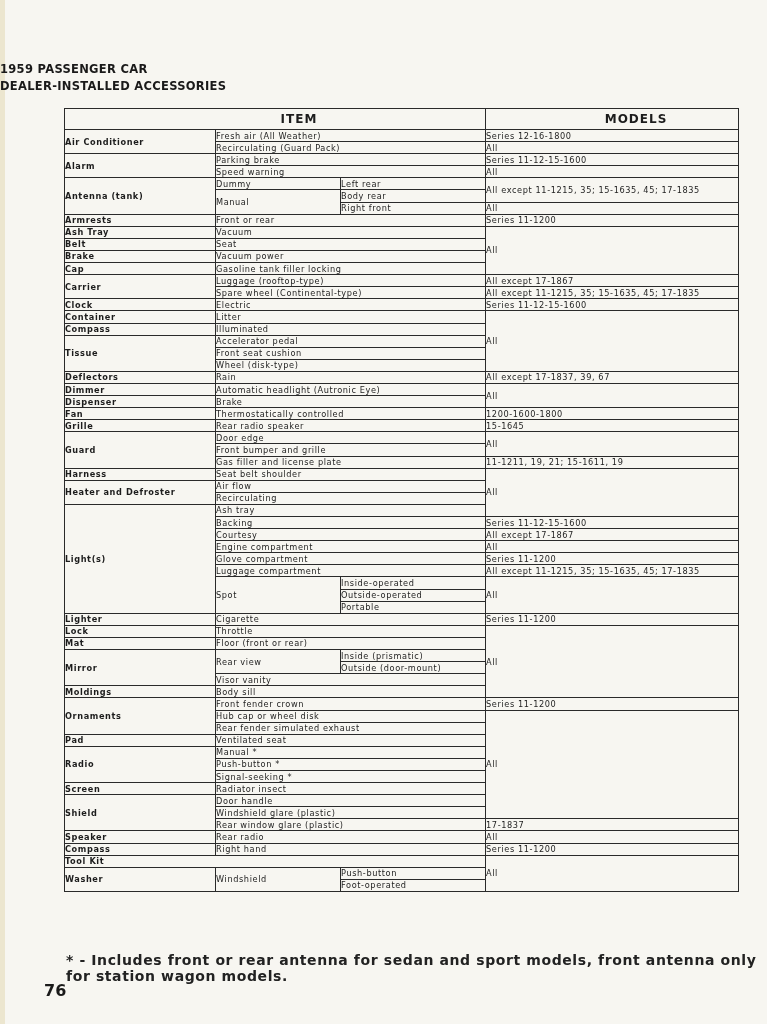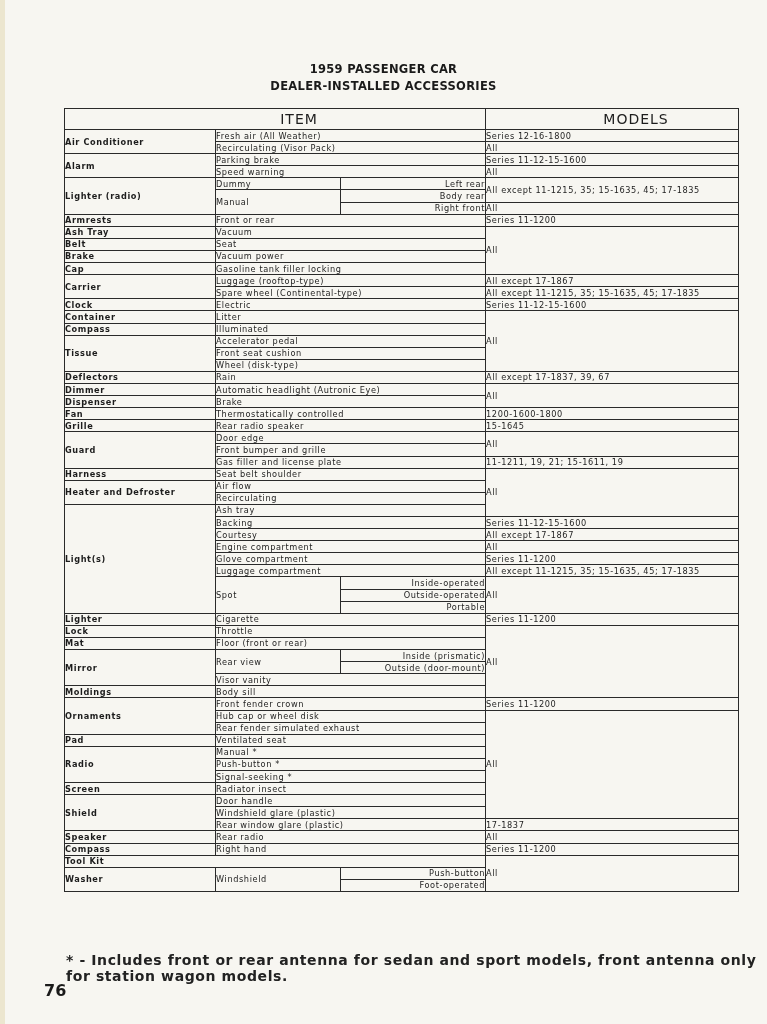--- a/index.html
+++ b/index.html
@@ -5,38 +5,38 @@
   html, body { margin:0; padding:0; }
   body {
     width:767px; height:1024px; overflow:hidden;
     background:#f7f6f1;
     font-family:"DejaVu Sans", "Liberation Sans", sans-serif;
     color:#1d1d1d;
     position:relative;
   }
   .spine { position:absolute; left:0; top:0; width:5px; height:1024px; background:#ece6cf; }
   .title {
-    position:absolute; left:0; width:767px; text-align:center;
+    position:absolute; left:0; width:767px; text-align:left;
     font-weight:bold; font-size:11.5px; letter-spacing:0.3px; color:#1a1a1a;
   }
   .t1 { top:62px; }
   .t2 { top:79px; }
   table.acc {
     position:absolute; left:64px; top:108px; width:674px;
     border-collapse:collapse; table-layout:fixed;
     font-size:8.2px; letter-spacing:0.6px;
   }
   table.acc td, table.acc th {
     border:1.3px solid #2a2a2a; padding:0 0 0 0; height:11.1px; line-height:10px;
     white-space:nowrap; overflow:hidden; vertical-align:middle;
   }
-  table.acc th { font-weight:normal; height:20px; font-size:14px; letter-spacing:1px;padding-left:48px; }
+  table.acc th { font-weight:bold; height:20px; font-size:12px; letter-spacing:1px;padding-left:48px; }
   td.c1 { padding-left:26px; font-weight:bold; }
   td.c2 { padding-left:33px; }
-  td.c3 { padding-left:28px;text-align:right; }
+  td.c3 { padding-left:28px; }
   td.c4 { padding-left:27px; white-space:normal; }
   td.center { text-align:left; padding-left:0; }
   .footnote {
     position:absolute; left:66px; top:952px; font-size:14px; letter-spacing:0.6px; font-weight:bold; color:#222;
   }
   .pagenum { position:absolute; left:32px; top:981px; font-size:16px; font-weight:bold; color:#1a1a1a;margin-left:12px; }
 </style>
 </head>
 <body>
 
@@ -58,34 +58,34 @@
       <th>MODELS</th>
     </tr>
   </thead>
   <tbody id="tbody">
       <tr>
         <td class="c1" rowspan="2">Air Conditioner</td>
         <td class="c2" colspan="2">Fresh air (All Weather)</td>
         <td class="c4">Series 12-16-1800</td>
       </tr>
       <tr>
-        <td class="c2" colspan="2">Recirculating (Visor Pack)</td>
+        <td class="c2" colspan="2">Recirculating (Guard Pack)</td>
         <td class="c4 center">All</td>
       </tr>
       <tr>
         <td class="c1" rowspan="2">Alarm</td>
         <td class="c2" colspan="2">Parking brake</td>
         <td class="c4">Series 11-12-15-1600</td>
       </tr>
       <tr>
         <td class="c2" colspan="2">Speed warning</td>
         <td class="c4 center">All</td>
       </tr>
       <tr>
-        <td class="c1" rowspan="3">Lighter (radio)</td>
+        <td class="c1" rowspan="3">Antenna (tank)</td>
         <td class="c2">Dummy</td>
         <td class="c3">Left rear</td>
         <td class="c4" rowspan="2">All except 11-1215, 35; 15-1635, 45; 17-1835</td>
       </tr>
       <tr>
         <td class="c2" rowspan="2">Manual</td>
         <td class="c3">Body rear</td>
       </tr>
       <tr>
         <td class="c3">Right front</td>

